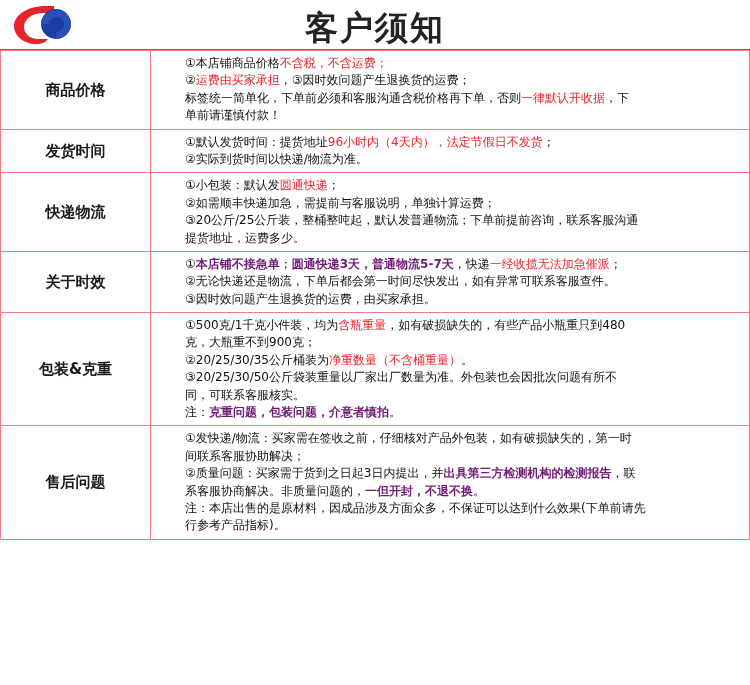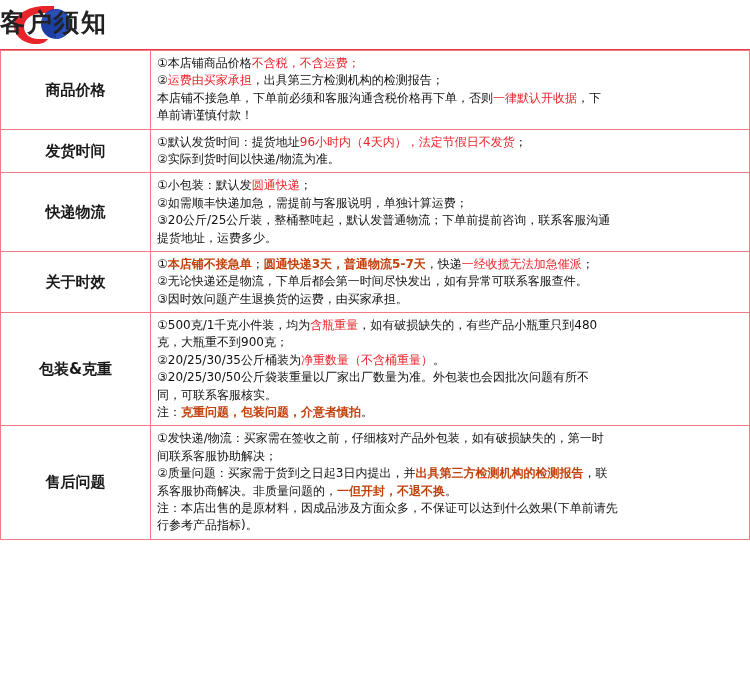--- a/index.html
+++ b/index.html
@@ -23,21 +23,22 @@
     border-bottom: 1px solid #e43b4a;
   }
   .logo {
     position: absolute;
     left: 8px; top: 2px;
     width: 70px; height: 46px;
   }
   .doc-title {
     position: absolute;
     left: 0; right: 0; top: 6px;
-    font-size: 25px;
+    text-align: center;
+    font-size: 33px;
     font-weight: bold;
     color: #222;
     letter-spacing: 2px;
     font-family: "DejaVu Sans", sans-serif;
   }
 
   
   table.notice {
     width: 750px;
     border-collapse: collapse;
@@ -57,23 +58,23 @@
     line-height: 1.5;
     font-family: "DejaVu Sans", sans-serif;
   }
   td.content {
     font-size: 12px;
     line-height: 1.45;
     color: #111;
     font-family: "DejaVu Sans", sans-serif;
     padding: 5px 6px 5px 8px;
   }
-  .line { display: block; }
+  .line { display: block; margin-left: 28px; }
   .red { color: #e8232a; }
-  .redb { color: #c2410c; font-weight: bold; }
+  .redb { color: #701a75; font-weight: bold; }
   .blk { color: #111; }
 </style>
 </head>
 <body>
 
 <div id="page">
 
   <div class="header">
     <div class="logo">
       <svg width="70" height="46" viewBox="0 0 70 46" xmlns="http://www.w3.org/2000/svg">
@@ -87,22 +88,22 @@
   </div>
 
   <table class="notice">
     <tbody id="notice-body">
         <tr>
           <td class="label">
             <div>商品价格</div>
           </td>
           <td class="content">
             <span class="line"><span class="blk">①本店铺商品价格</span><span class="red">不含税，不含运费；</span></span>
-            <span class="line"><span class="blk">②</span><span class="red">运费由买家承担</span><span class="blk">，出具第三方检测机构的检测报告；</span></span>
-            <span class="line"><span class="blk">本店铺不接急单，下单前必须和客服沟通含税价格再下单，否则</span><span class="red">一律默认开收据</span><span class="blk">，下</span></span>
+            <span class="line"><span class="blk">②</span><span class="red">运费由买家承担</span><span class="blk">，③因时效问题产生退换货的运费；</span></span>
+            <span class="line"><span class="blk">标签统一简单化，下单前必须和客服沟通含税价格再下单，否则</span><span class="red">一律默认开收据</span><span class="blk">，下</span></span>
             <span class="line"><span class="blk">单前请谨慎付款！</span></span>
           </td>
         </tr>
         <tr>
           <td class="label">
             <div>发货时间</div>
           </td>
           <td class="content">
             <span class="line"><span class="blk">①默认发货时间：提货地址</span><span class="red">96小时内（4天内）</span><span class="red">，法定节假日不发货</span><span class="blk">；</span></span>
             <span class="line"><span class="blk">②实际到货时间以快递/物流为准。</span></span>

